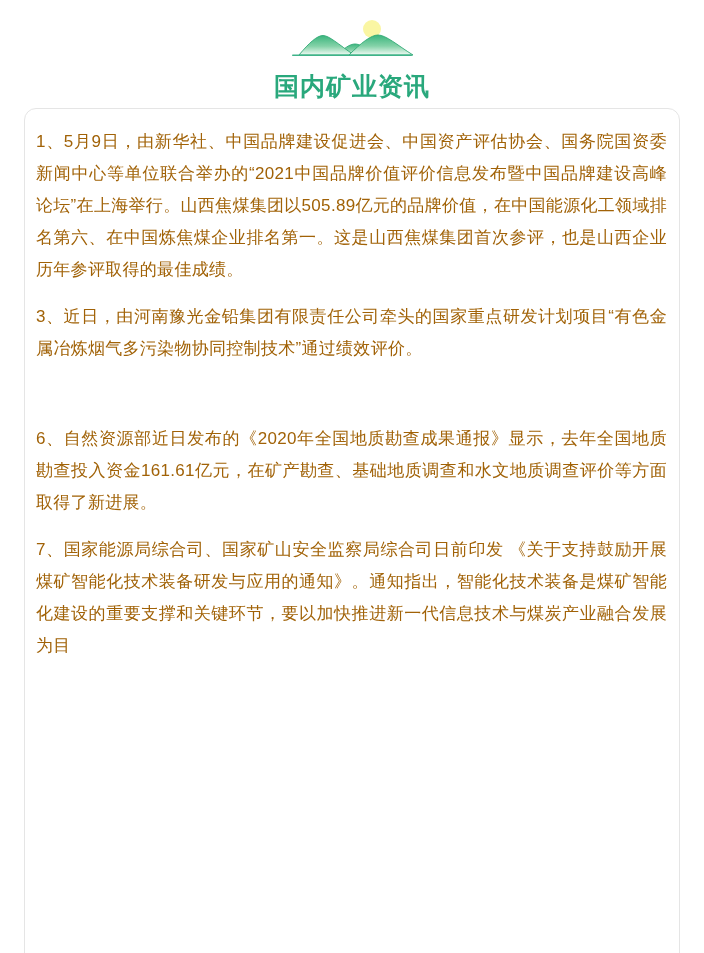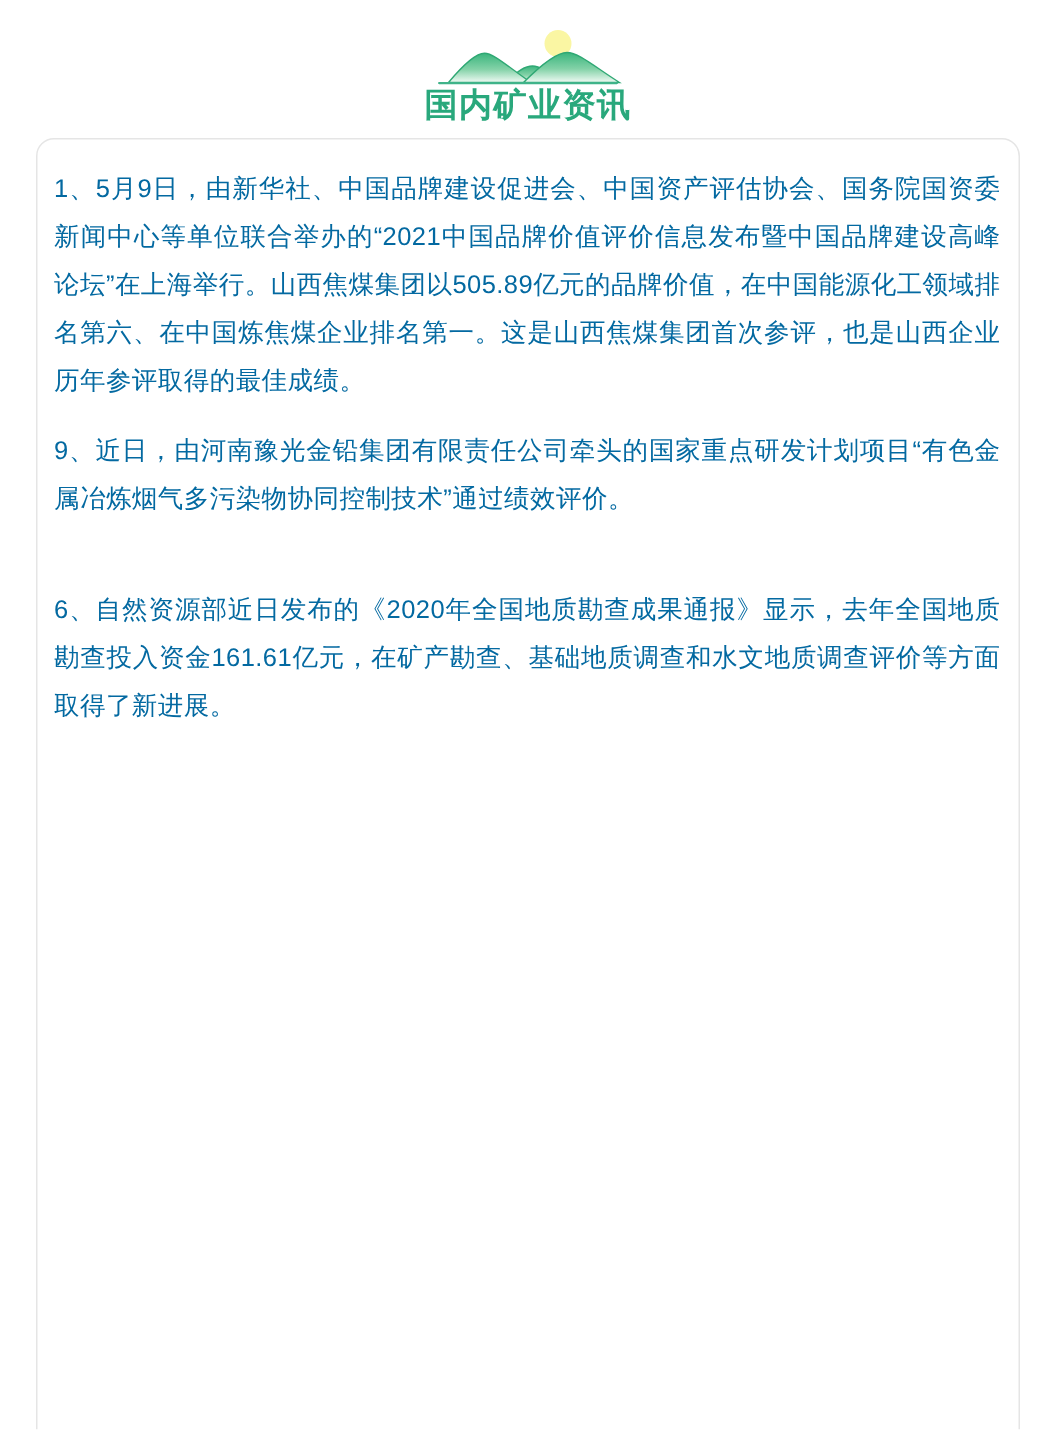--- a/index.html
+++ b/index.html
@@ -24,47 +24,47 @@
     display: flex;
     flex-direction: column;
     align-items: center;
   }
   .logo-svg {
     display: block;
     width: 132px;
     height: 40px;
   }
   .site-title {
-    margin-top: 0;
-    font-size: 22px;
+    margin-top: 16px;
+    font-size: 25px;
     font-weight: bold;
     color: #29a87c;
     letter-spacing: 1px;
     line-height: 24px;
   }
   
   .card {
     margin: 10px 24px 0 24px;
     background: #ffffff;
     border: 1px solid #e5e5e5;
     border-radius: 12px;
     padding: 17px 12px 30px 11px;
     min-height: 1100px;
   }
   .card p {
     margin: 0 0 15px 0;
     font-size: 17px;
     line-height: 32px;
-    color: #0369a1;
+    color: #a16207;
     letter-spacing: 0.3px;
     text-align: justify;
     word-break: break-all;
   }
   .card p.extra-gap {
-    margin-top: 42px;
+    margin-top: 58px;
   }
 </style>
 </head>
 <body>
 
 <div class="page">
 
   <div class="header">
     <svg class="logo-svg" viewBox="0 0 132 40" aria-hidden="true">
       <defs>
@@ -82,17 +82,18 @@
       <path d="M52,37 C58,30 64,26 69,26 C74,26 80,30 88,37 Z" fill="url(#mg)" stroke="#2fa874" stroke-width="0.9"></path>
       <path d="M13,37 C23,25 31,17.5 37,17.5 C43,17.5 52,26 68,37 Z" fill="url(#mg)" stroke="#2fa874" stroke-width="0.9"></path>
       <path d="M63,37 C75,25 85,17 92,17 C100,17 111,27 127,37 Z" fill="url(#mg)" stroke="#2fa874" stroke-width="0.9"></path>
       <rect x="6" y="36.6" width="120" height="1.5" rx="0.75" fill="#3fb389"></rect>
     </svg>
     <div class="site-title">国内矿业资讯</div>
   </div>
 
   <div class="card">
     <p>1、5月9日，由新华社、中国品牌建设促进会、中国资产评估协会、国务院国资委新闻中心等单位联合举办的“2021中国品牌价值评价信息发布暨中国品牌建设高峰论坛”在上海举行。山西焦煤集团以505.89亿元的品牌价值，在中国能源化工领域排名第六、在中国炼焦煤企业排名第一。这是山西焦煤集团首次参评，也是山西企业历年参评取得的最佳成绩。</p>
-    <p>9、近日，由河南豫光金铅集团有限责任公司牵头的国家重点研发计划项目“有色金属冶炼烟气多污染物协同控制技术”通过绩效评价。</p>
+    <p>3、近日，由河南豫光金铅集团有限责任公司牵头的国家重点研发计划项目“有色金属冶炼烟气多污染物协同控制技术”通过绩效评价。</p>
     <p class="extra-gap">6、自然资源部近日发布的《2020年全国地质勘查成果通报》显示，去年全国地质勘查投入资金161.61亿元，在矿产勘查、基础地质调查和水文地质调查评价等方面取得了新进展。</p>
+    <p>7、国家能源局综合司、国家矿山安全监察局综合司日前印发 《关于支持鼓励开展煤矿智能化技术装备研发与应用的通知》。通知指出，智能化技术装备是煤矿智能化建设的重要支撑和关键环节，要以加快推进新一代信息技术与煤炭产业融合发展为目</p>
   </div>
 
 </div>
 
 </body></html>

